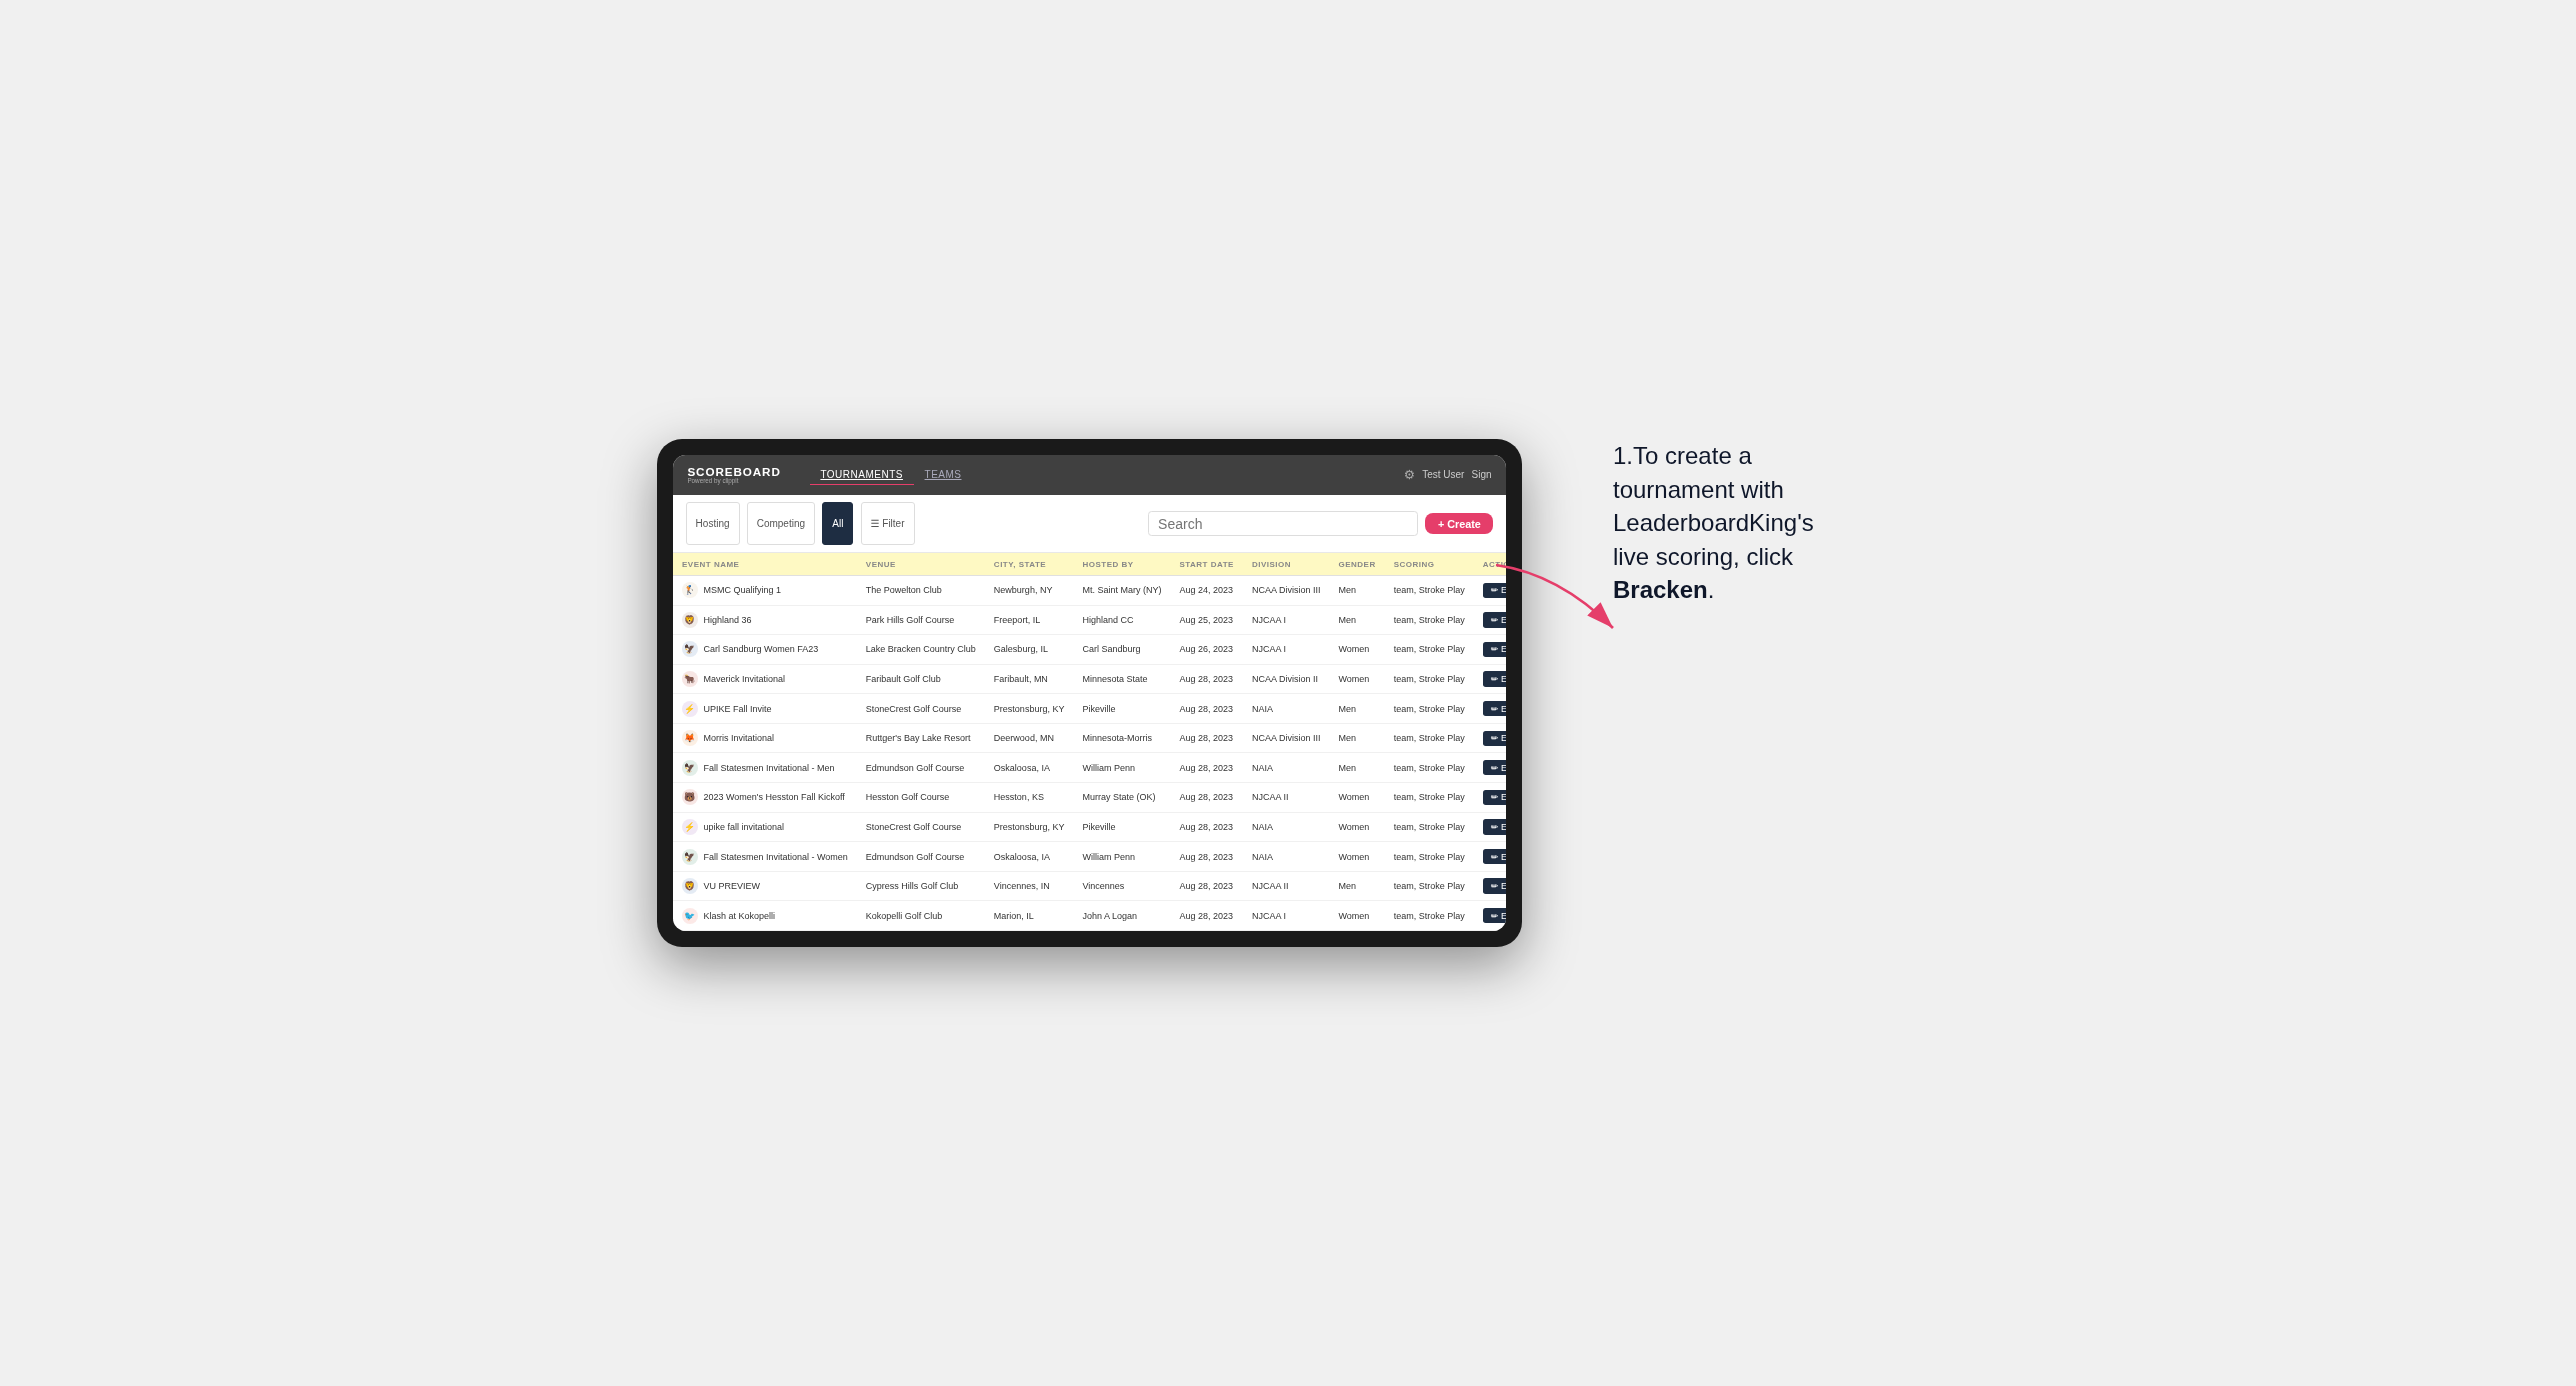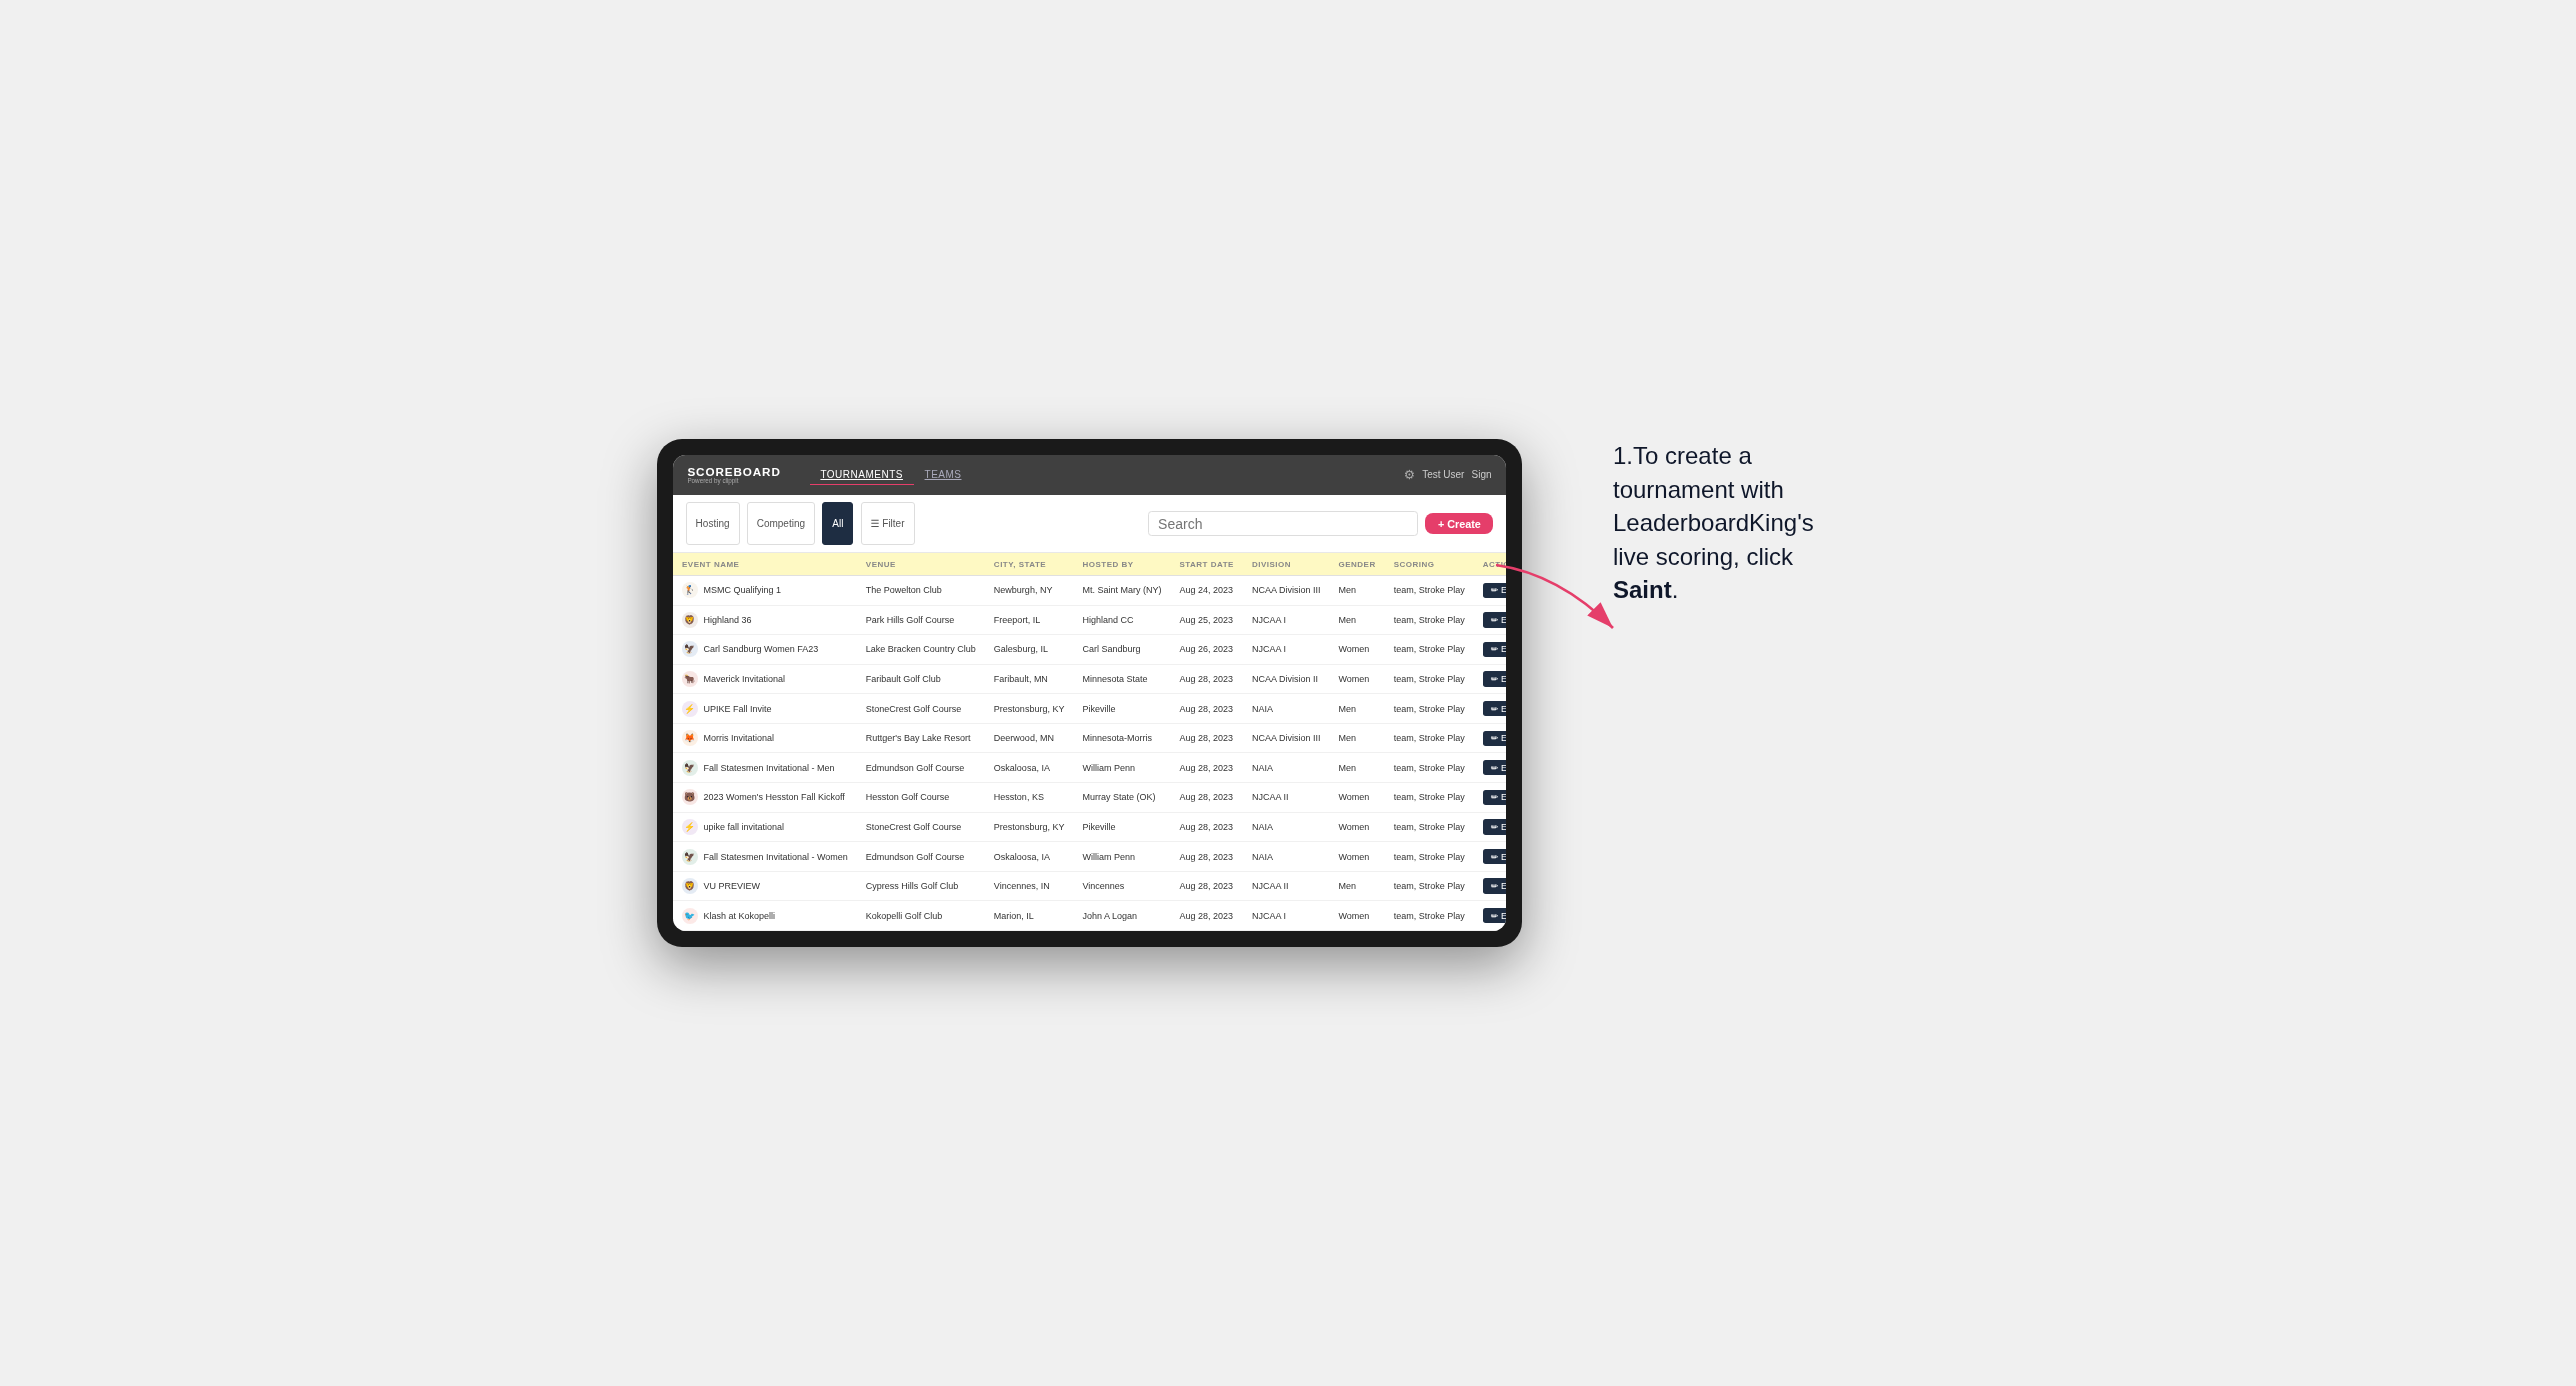--- a/index.html
+++ b/index.html
@@ -539,21 +539,21 @@
     </tr>
             </tbody>
         </table>
       </div>
 
     </div>
   </div>
 
   <div class="annotation-text">
     <span>1.To create a<br>tournament with<br>LeaderboardKing's<br>live scoring, click<br></span>
-    <strong>Saint</strong><span>.</span>
+    <strong>Bracken</strong><span>.</span>
   </div>
 
   <svg class="arrow-svg" width="144" height="90" viewBox="0 0 160 100">
     <defs>
       <marker id="arrowhead" markerWidth="10" markerHeight="7" refX="10" refY="3.5" orient="auto">
         <polygon points="0 0, 10 3.5, 0 7" fill="#e53e6a"></polygon>
       </marker>
     </defs>
     <path d="M 10 10 Q 80 20 140 80" stroke="#e53e6a" stroke-width="3" fill="none" marker-end="url(#arrowhead)"></path>
   </svg>

